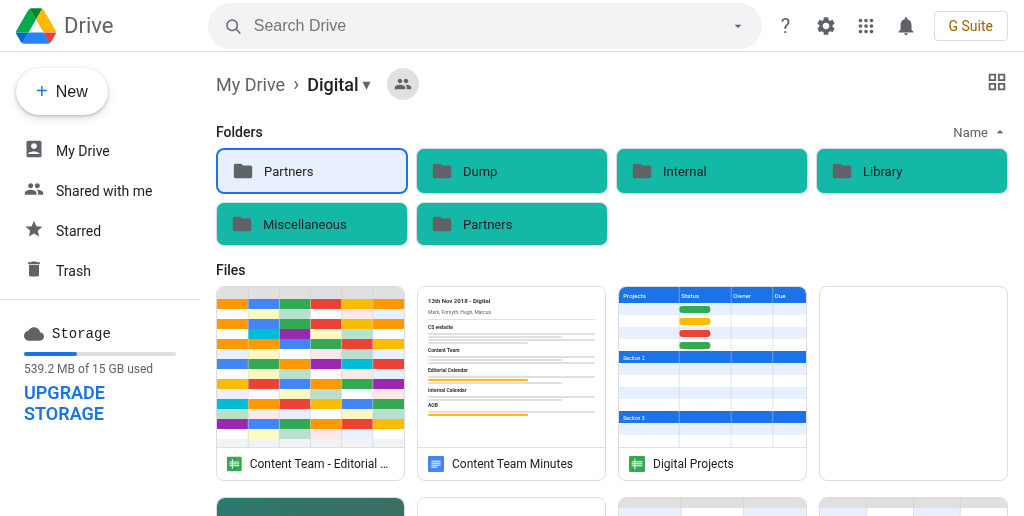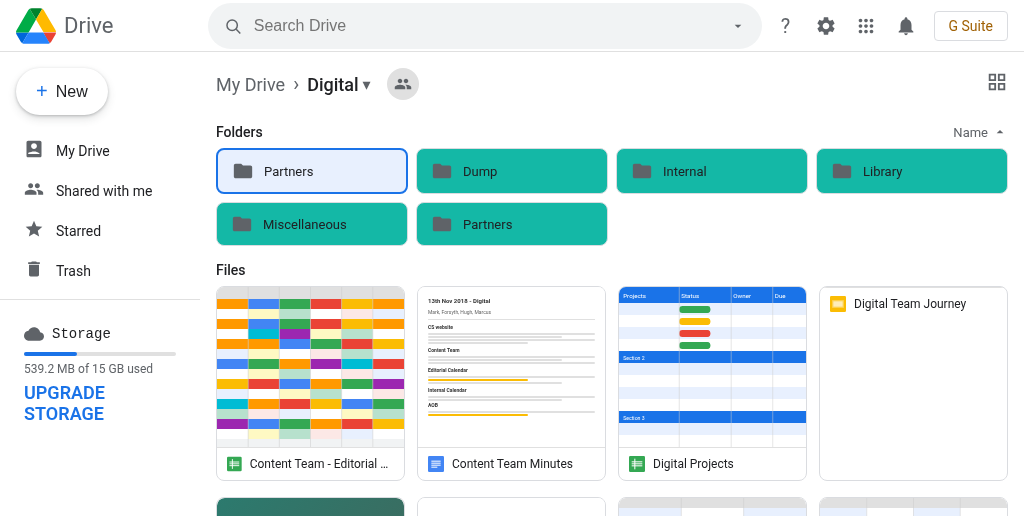--- a/index.html
+++ b/index.html
@@ -454,28 +454,20 @@
               <rect x="4" y="8" width="16" height="1.5" fill="white"></rect>
               <rect x="4" y="11" width="16" height="1.5" fill="white"></rect>
               <rect x="4" y="14" width="16" height="1.5" fill="white"></rect>
               <rect x="8" y="4" width="1.5" height="16" fill="white"></rect>
             </svg>
           <span class="file-name">Digital Projects</span>
         </div>
       </div>
 
       <div class="file-card">
-        <div class="file-footer">
-          <svg width="16" height="16" viewBox="0 0 24 24">
-              <rect width="24" height="24" rx="2" fill="#fbbc04"></rect>
-              <rect x="3" y="6" width="18" height="12" rx="1" fill="white" opacity="0.3"></rect>
-              <rect x="5" y="8" width="14" height="8" fill="white" opacity="0.6"></rect>
-            </svg>
-          <span class="file-name">Digital Team Journey</span>
-        </div>
       </div>
     </div>
 
     <div class="files-grid" style="margin-bottom:8px;">
 
       <div class="file-card" style="height:80px;">
         <div style="height:80px;background:linear-gradient(135deg,#2c7a6e,#3d6a5e);border-radius:8px 8px 0 0;"></div>
       </div>
 
       <div class="file-card" style="height:80px;">

